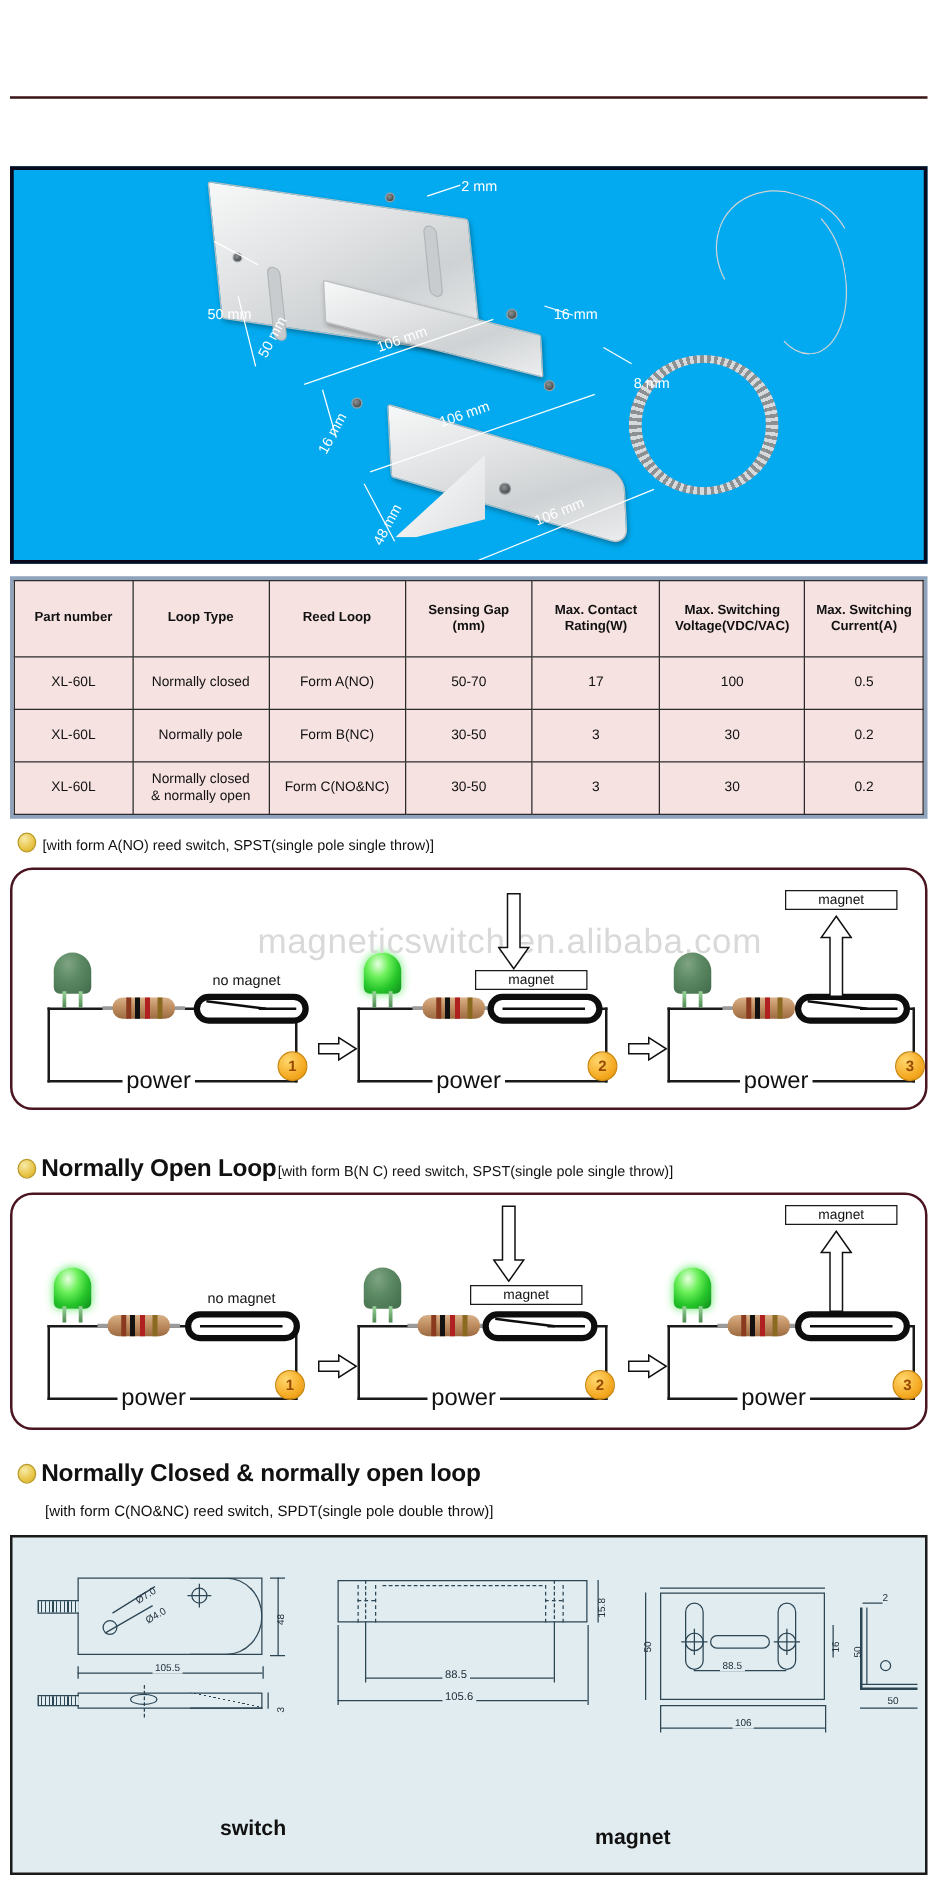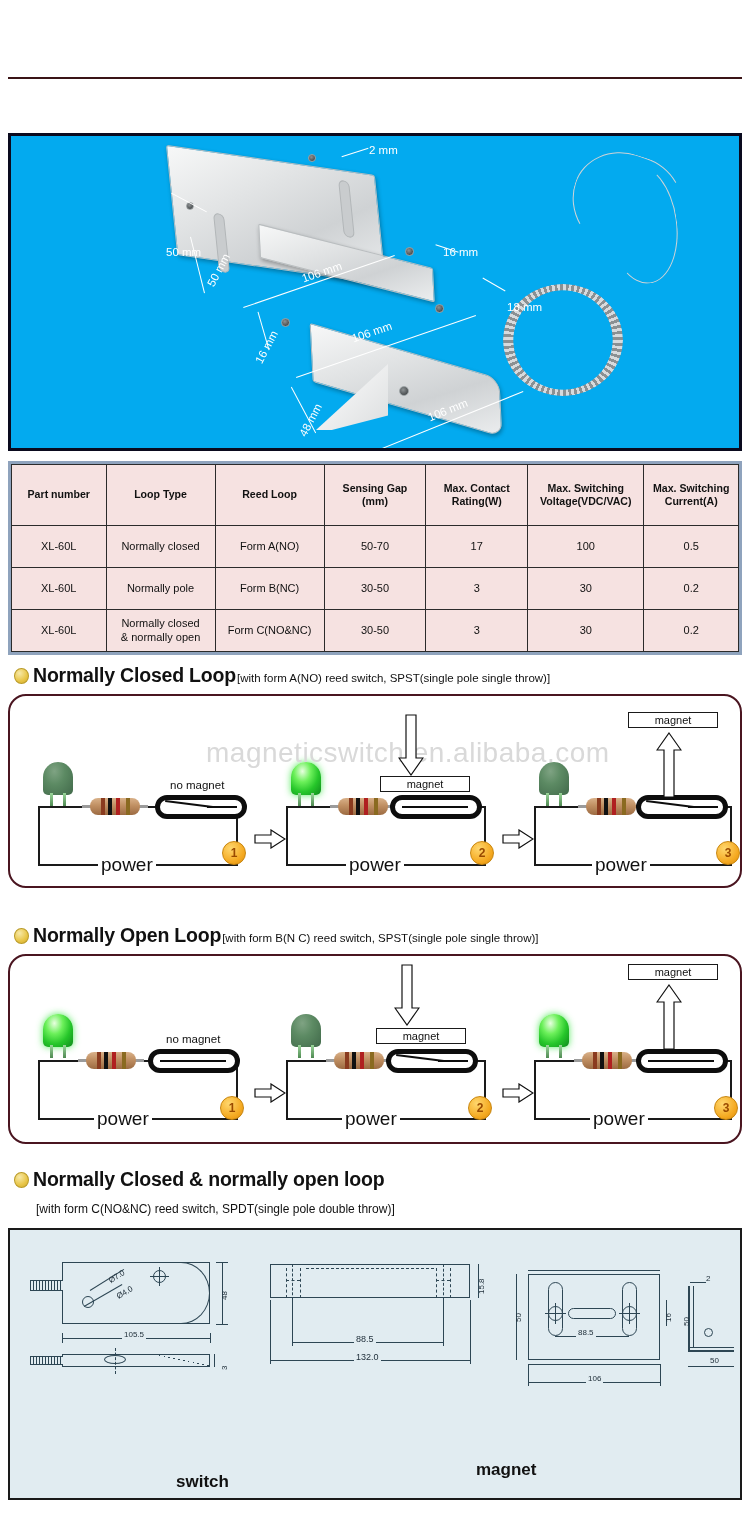--- a/index.html
+++ b/index.html
@@ -255,21 +255,21 @@
     <div class="dimline" style="left:292px;top:248px;width:1px;height:52px;transform:rotate(-28deg);"></div>
     <div class="dimline" style="left:358px;top:285px;width:160px;height:1px;transform:rotate(-22deg);"></div>
 
     <div class="dim-label" style="left:358px;top:8px;">2 mm</div>
     <div class="dim-label" style="left:155px;top:110px;">50 mm</div>
     <div class="dim-label" style="left:190px;top:128px;transform:rotate(-62deg);">50 mm</div>
     <div class="dim-label" style="left:290px;top:130px;transform:rotate(-19deg);">106 mm</div>
     <div class="dim-label" style="left:432px;top:110px;">16 mm</div>
     <div class="dim-label" style="left:238px;top:205px;transform:rotate(-62deg);">16 mm</div>
     <div class="dim-label" style="left:340px;top:190px;transform:rotate(-19deg);">106 mm</div>
-    <div class="dim-label" style="left:496px;top:165px;">18 mm</div>
+    <div class="dim-label" style="left:496px;top:165px;">8 mm</div>
     <div class="dim-label" style="left:282px;top:278px;transform:rotate(-62deg);">48 mm</div>
     <div class="dim-label" style="left:416px;top:268px;transform:rotate(-22deg);">106 mm</div>
   </div>
 </div>
 
 <div class="table-wrap">
   <table class="spec">
     <thead>
       <tr>
         <th style="width:13%;">
@@ -329,21 +329,20 @@
         <td>3</td>
         <td>30</td>
         <td>0.2</td>
       </tr>
     </tbody>
   </table>
 </div>
 
 <div class="sec-head" style="top:664px;">
   <span class="bullet"></span>
-  <span class="sec-title">Normally Closed Loop</span>
   <span class="sec-sub">[with form A(NO) reed switch, SPST(single pole single throw)]</span>
 </div>
 
 <div class="circ-panel" style="top:694px;height:194px;">
   <div class="watermark" style="left:196px;top:41px;">magneticswitch.en.alibaba.com</div>
 
   <div class="stage" style="left:0;width:244px;">
     <div class="wire wire-h" style="left:28px;top:110px;width:200px;"></div>
     <div class="wire wire-v" style="left:28px;top:110px;height:60px;"></div>
     <div class="wire wire-v" style="left:226px;top:110px;height:60px;"></div>
@@ -649,21 +648,21 @@
     <div class="dtxt dtxt-v" style="left:219px;top:36px;">15.8</div>
 
     <div class="dl dl-h" style="left:34px;top:84px;width:151px;"></div>
     <div class="dl dl-v" style="left:34px;top:42px;height:46px;"></div>
     <div class="dl dl-v" style="left:185px;top:42px;height:46px;"></div>
     <div class="dtxt" style="left:96px;top:76px;background:#e1ecf1;padding:0 2px;font-size:9px;">88.5</div>
 
     <div class="dl dl-h" style="left:12px;top:102px;width:200px;"></div>
     <div class="dl dl-v" style="left:12px;top:42px;height:64px;"></div>
     <div class="dl dl-v" style="left:212px;top:42px;height:64px;"></div>
-    <div class="dtxt" style="left:96px;top:94px;background:#e1ecf1;padding:0 2px;font-size:9px;">132.0</div>
+    <div class="dtxt" style="left:96px;top:94px;background:#e1ecf1;padding:0 2px;font-size:9px;">105.6</div>
   </div>
 
   <div style="position:absolute;left:496px;top:26px;width:230px;height:150px;">
 
     <div class="dbox" style="left:22px;top:18px;width:132px;height:86px;"></div>
     <div class="dl dl-h" style="left:22px;top:14px;width:132px;"></div>
     <div class="dl dl-h" style="left:22px;top:108px;width:132px;"></div>
 
     <div class="dslot" style="left:42px;top:26px;width:15px;height:54px;"></div>
     <div class="dslot" style="left:116px;top:26px;width:15px;height:54px;"></div>
@@ -696,15 +695,15 @@
     <div class="dl dl-v" style="left:187px;top:30px;height:62px;"></div>
     <div class="dl dl-h" style="left:182px;top:91px;width:46px;"></div>
     <div class="dtxt" style="left:200px;top:18px;">2</div>
     <div class="dl dl-h" style="left:184px;top:26px;width:16px;"></div>
     <div class="dtxt dtxt-v" style="left:176px;top:70px;">50</div>
     <div class="dtxt" style="left:204px;top:100px;">50</div>
     <div class="dl dl-h" style="left:182px;top:110px;width:46px;"></div>
     <div class="dcirc" style="left:198px;top:72px;width:9px;height:9px;"></div>
   </div>
 
-  <div class="draw-caption" style="left:166px;top:242px;">switch</div>
+  <div class="draw-caption" style="left:166px;top:223px;">switch</div>
   <div class="draw-caption" style="left:466px;top:230px;">magnet</div>
 </div>
 
 </body></html>

